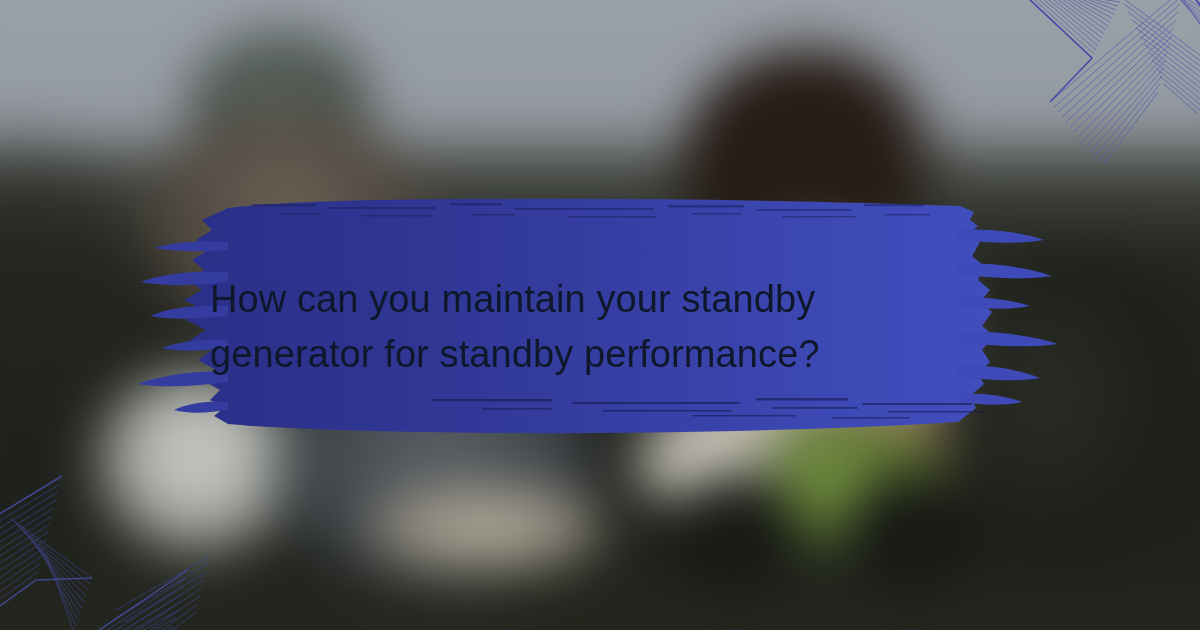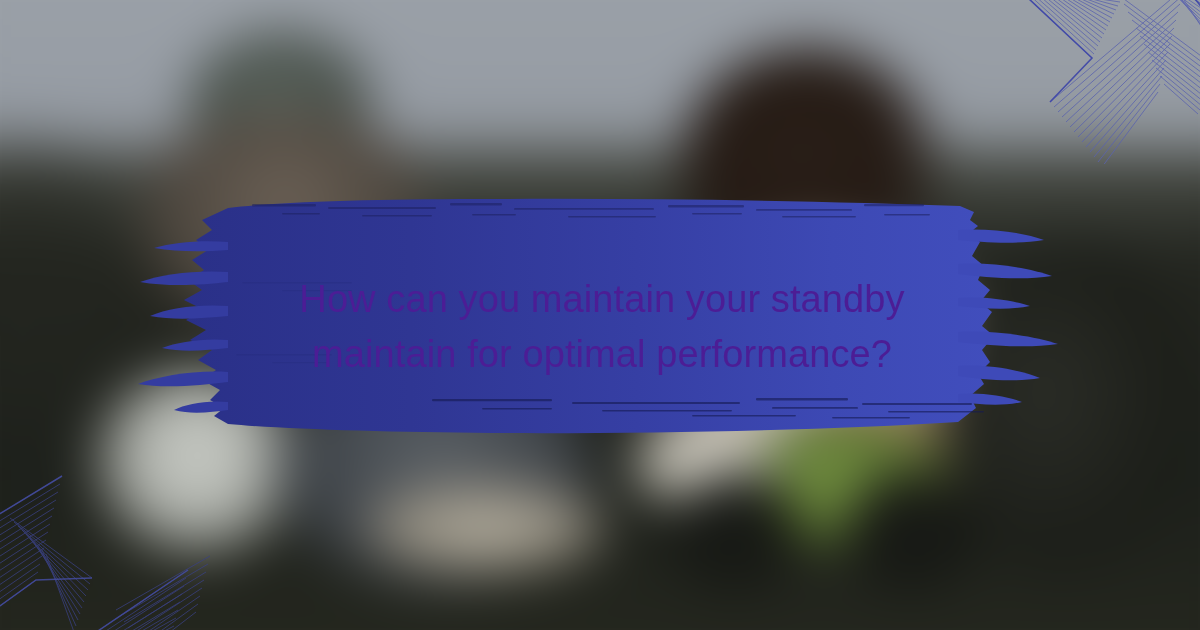--- a/index.html
+++ b/index.html
@@ -135,22 +135,22 @@
     position: absolute;
     inset: 0;
     width: 100%;
     height: 100%;
   }
 
   .banner-text {
     position: absolute;
     left: 0; right: 0;
     top: 86px;
-    text-align: center;
-    color: #4c1d95;
+    text-align: left;
+    color: #0f172a;
     font-size: 38px;
     line-height: 55px;
     font-weight: 400;
     letter-spacing: 0.1px;
     padding: 0 78px;
     box-sizing: border-box;
     text-rendering: optimizeLegibility;
   }
 </style>
 </head>
@@ -440,17 +440,17 @@
       <g fill="#232a7a" opacity="0.30">
         <rect x="110" y="96" width="110" height="1.6" rx="1"></rect>
         <rect x="150" y="104" width="70" height="1.2" rx="1"></rect>
         <rect x="104" y="168" width="96" height="1.6" rx="1"></rect>
         <rect x="140" y="176" width="56" height="1.2" rx="1"></rect>
       </g>
     </svg>
 
     <div class="banner-text">
       <span>How can you maintain your standby</span><br>
-      <span>maintain for optimal performance?</span>
+      <span>generator for standby performance?</span>
     </div>
   </div>
 
 </div>
 
 </body></html>

